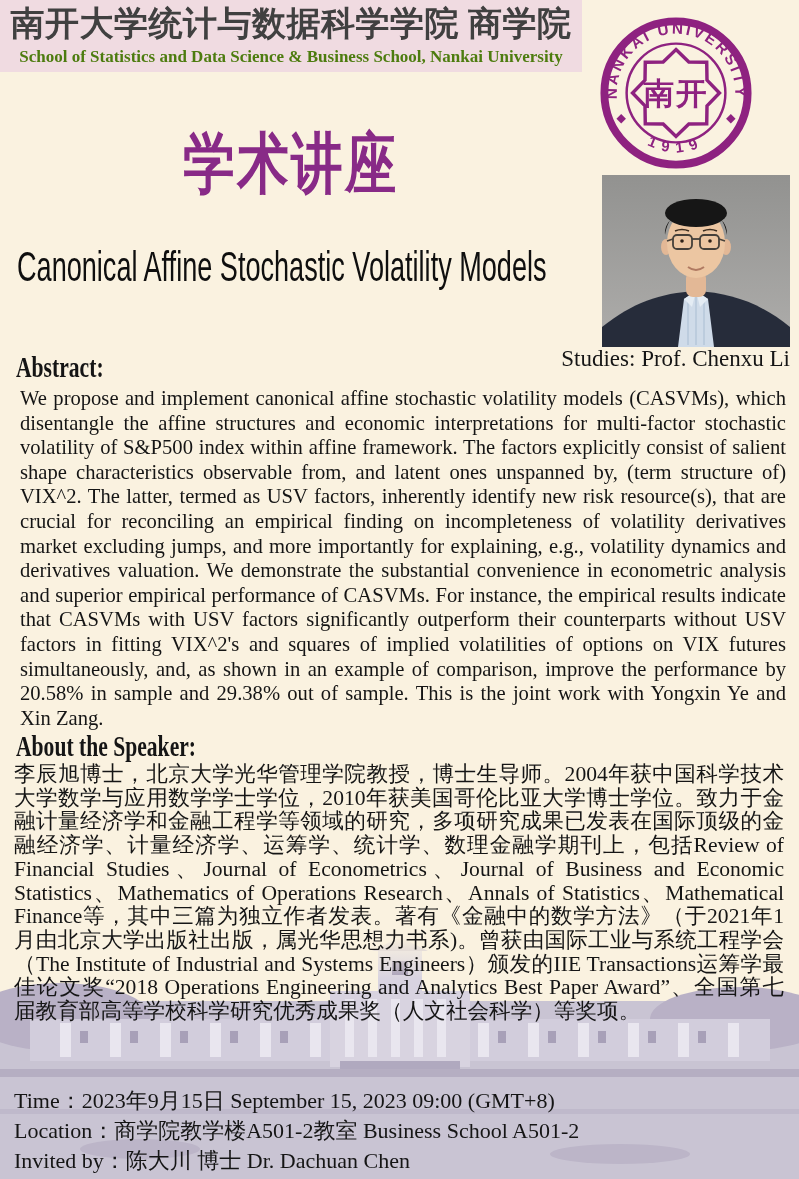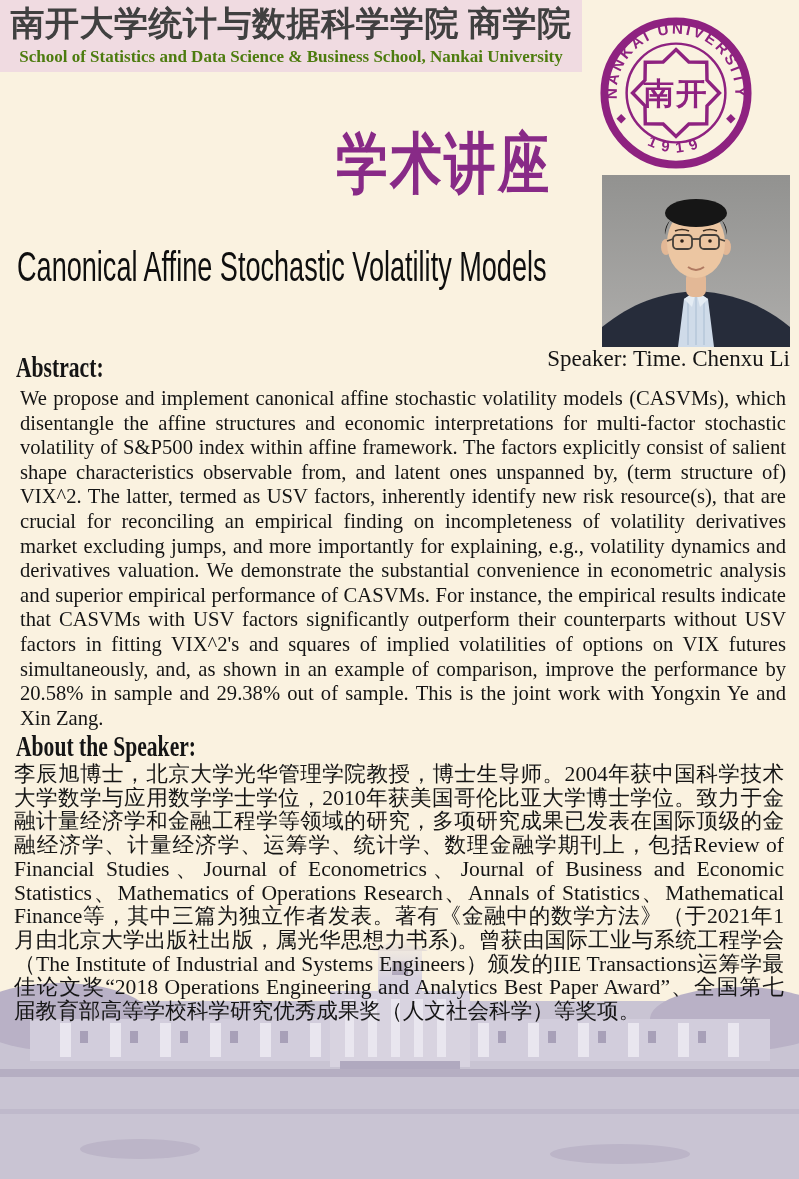--- a/index.html
+++ b/index.html
@@ -22,21 +22,21 @@
     font-size:17px; font-weight:bold; line-height:24px;
     color:#4d7c0f; white-space:nowrap;
   }
   
   .logo{ position:absolute; left:597px; top:14px; width:158px; height:158px; }
   .logo text{ fill:#8e2280; }
   .logo .arc-top{ font-family:"Liberation Sans",sans-serif; font-weight:bold; font-size:15.5px; letter-spacing:2.5px; }
   .logo .arc-bottom{ font-family:"Liberation Sans",sans-serif; font-weight:bold; font-size:15px; letter-spacing:7px; }
   .logo .center-cn{ font-family:"Liberation Serif",serif; font-weight:bold; font-size:31px; letter-spacing:2px; }
   
-  .banner-wrap{ position:absolute; left:0; top:128px; width:582px; text-align:right; }
+  .banner-wrap{ position:absolute; left:0; top:128px; width:582px; text-align:center; }
   .banner{
     display:inline-block; font-size:66px; font-weight:bold; line-height:1.1;
     color:#882a87; white-space:nowrap; letter-spacing:3px;
     transform:scaleX(0.78); transform-origin:center;
   }
   
   .talk-title{
     position:absolute; left:17px; top:243px;
     font-family:"Liberation Sans","DejaVu Sans",sans-serif;
     font-size:43px; line-height:1.1; color:#0f0f0f; white-space:nowrap;
@@ -143,21 +143,21 @@
     <line x1="71" y1="64" x2="65" y2="66" stroke="#45403a" stroke-width="1.6"></line>
     <line x1="117" y1="64" x2="123" y2="66" stroke="#45403a" stroke-width="1.6"></line>
 
     <circle cx="80" cy="66" r="1.8" fill="#2d2017"></circle>
     <circle cx="108" cy="66" r="1.8" fill="#2d2017"></circle>
     <path d="M73,56 Q80,53 87,56" fill="none" stroke="#3a2c1f" stroke-width="1.6"></path>
     <path d="M101,56 Q108,53 115,56" fill="none" stroke="#3a2c1f" stroke-width="1.6"></path>
     <path d="M86,92 Q94,98 102,92" fill="none" stroke="#b07a62" stroke-width="2"></path>
   </svg>
 
-  <div class="speaker-caption">Speaker: Time. Chenxu Li</div>
+  <div class="speaker-caption">Studies: Prof. Chenxu Li</div>
 
   <div class="sec-heading abstract-heading">Abstract:</div>
   <div class="abstract-body">We propose and implement canonical affine stochastic volatility models (CASVMs), which disentangle the affine structures and economic interpretations for multi-factor stochastic volatility of S&amp;P500 index within affine framework. The factors explicitly consist of salient shape characteristics observable from, and latent ones unspanned by, (term structure of) VIX^2. The latter, termed as USV factors, inherently identify new risk resource(s), that are crucial for reconciling an empirical finding on incompleteness of volatility derivatives market excluding jumps, and more importantly for explaining, e.g., volatility dynamics and derivatives valuation. We demonstrate the substantial convenience in econometric analysis and superior empirical performance of CASVMs. For instance, the empirical results indicate that CASVMs with USV factors significantly outperform their counterparts without USV factors in fitting VIX^2's and squares of implied volatilities of options on VIX futures simultaneously, and, as shown in an example of comparison, improve the performance by 20.58% in sample and 29.38% out of sample. This is the joint work with Yongxin Ye and Xin Zang.</div>
 
   <div class="sec-heading about-heading">About the Speaker:</div>
   <div class="about-body">李辰旭博士，北京大学光华管理学院教授，博士生导师。2004年获中国科学技术大学数学与应用数学学士学位，2010年获美国哥伦比亚大学博士学位。致力于金融计量经济学和金融工程学等领域的研究，多项研究成果已发表在国际顶级的金融经济学、计量经济学、运筹学、统计学、数理金融学期刊上，包括Review of Financial Studies、Journal of Econometrics、Journal of Business and Economic Statistics、Mathematics of Operations Research、Annals of Statistics、Mathematical Finance等，其中三篇为独立作者发表。著有《金融中的数学方法》（于2021年1月由北京大学出版社出版，属光华思想力书系)。曾获由国际工业与系统工程学会（The Institute of Industrial and Systems Engineers）颁发的IIE Transactions运筹学最佳论文奖“2018 Operations Engineering and Analytics Best Paper Award”、全国第七届教育部高等学校科学研究优秀成果奖（人文社会科学）等奖项。</div>
 
   <svg class="watermark" viewBox="0 0 799 240" preserveAspectRatio="none" aria-hidden="true">
     <defs>
       <linearGradient id="wfade" x1="0" y1="0" x2="0" y2="1">
@@ -205,14 +205,25 @@
         <rect x="698" y="92" width="8" height="12"></rect>
     </g>
     <rect x="340" y="122" width="120" height="10" fill="#b0a9bf"></rect>
     <rect x="0" y="130" width="799" height="8" fill="#b5aec2"></rect>
     <rect x="0" y="170" width="799" height="5" fill="#bfb9cb"></rect>
     <ellipse cx="140" cy="210" rx="60" ry="10" fill="#bcb5c8"></ellipse>
     <ellipse cx="620" cy="215" rx="70" ry="10" fill="#bcb5c8"></ellipse>
     <rect x="0" y="0" width="799" height="100" fill="url(#wfade)"></rect>
   </svg>
 
+  <div class="details">
+    <div class="detail-row">
+      <span>Time：</span><span>2023年9月15日 September 15, 2023 09:00 (GMT+8)</span>
+    </div>
+    <div class="detail-row">
+      <span>Location：</span><span>商学院教学楼A501-2教室 Business School A501-2</span>
+    </div>
+    <div class="detail-row">
+      <span>Invited by：</span><span>陈大川 博士 Dr. Dachuan Chen</span>
+    </div>
+  </div>
 
 </div>
 
 </body></html>

